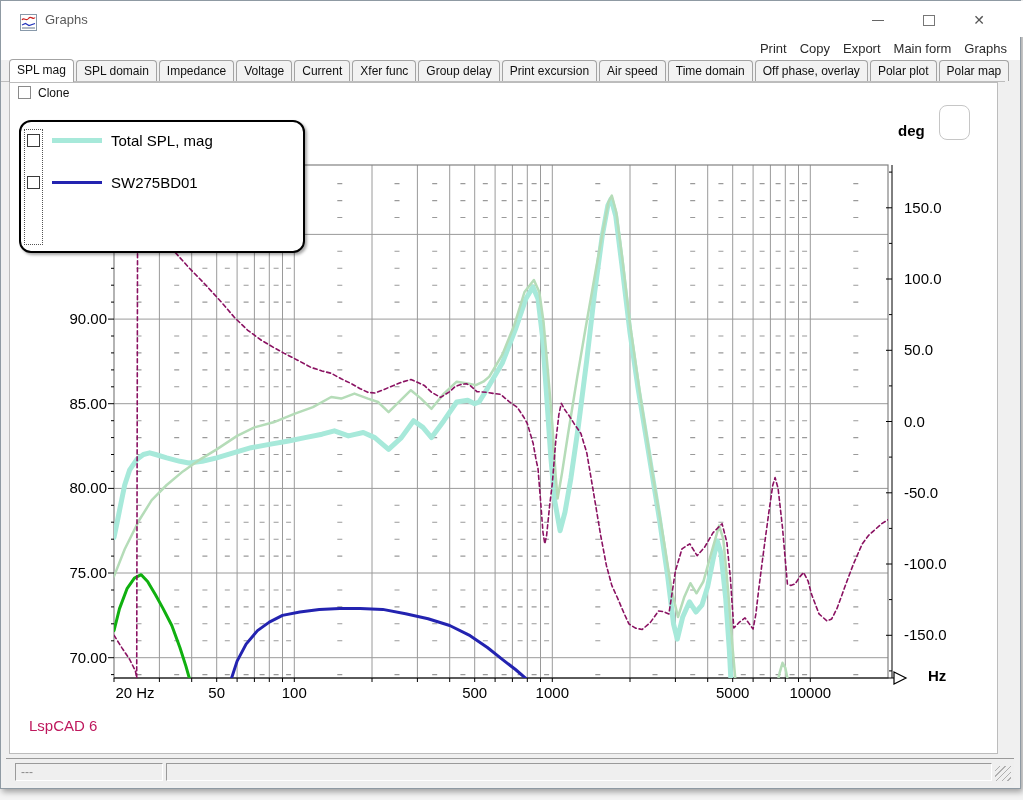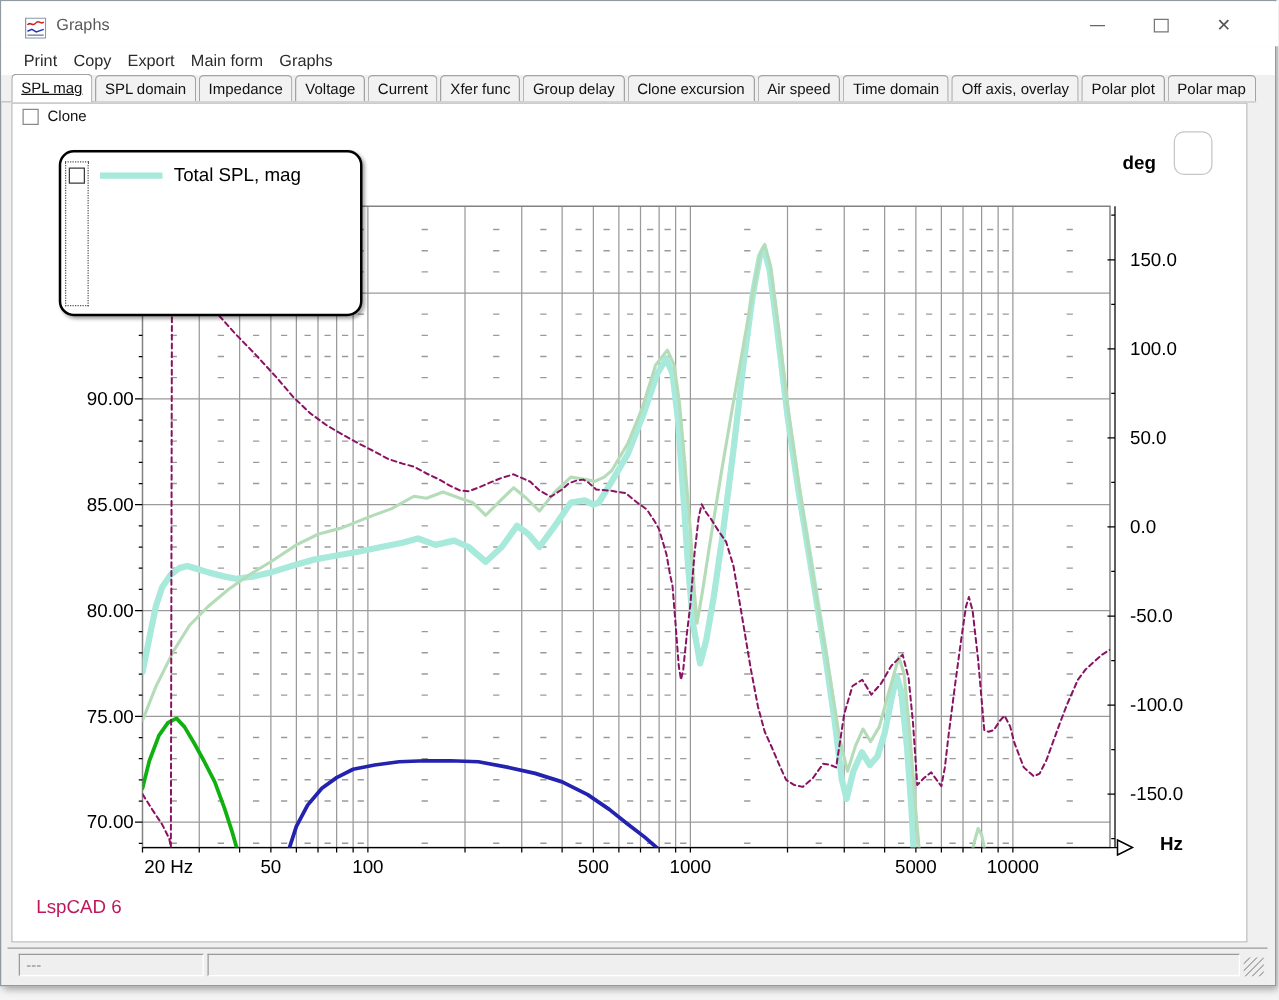--- a/index.html
+++ b/index.html
@@ -5,31 +5,31 @@
   html,body{margin:0;padding:0;background:#e9e9e9;}
   #stage{position:relative;width:1023px;height:800px;background:#f4f4f4;font-family:"Liberation Sans",sans-serif;overflow:hidden;}
   #window{position:absolute;left:0;top:0;width:1019px;height:787px;background:#f0f0f0;border:1px solid #8f9aa3;box-shadow:2px 3px 6px rgba(0,0,0,.35);}
   .titlebar{position:absolute;left:0;top:0;width:100%;height:36px;background:#ffffff;padding-left:20px;}
   .app-icon{position:absolute;left:19px;top:13px;width:17px;height:17px;}
   .win-title{position:absolute;left:44px;top:11px;font-size:13px;color:#5a5a5a;}
   .win-btn{position:absolute;top:6px;width:34px;height:26px;display:flex;align-items:center;justify-content:center;color:#555;}
   .btn-min{left:860px;} .btn-max{left:911px;} .btn-close{left:961px;font-size:14px;}
   .min-glyph{width:12px;height:0;border-top:1.5px solid #666;}
   .max-glyph{width:10px;height:9px;border:1.2px solid #777;}
-  .menubar{position:absolute;left:0;top:36px;width:100%;height:23px;background:#ffffff;display:flex;align-items:center;padding-left:18px;box-sizing:border-box;}
+  .menubar{position:absolute;left:0;top:36px;width:100%;height:23px;background:#ffffff;display:flex;align-items:center;padding-left:18px;box-sizing:border-box;justify-content:flex-end;}
   .menu-item{font-size:13px;color:#2b2b2b;margin-right:13px;}
   .tabbar{position:absolute;left:0;top:59px;width:1004px;height:22px;background:#f0f0f0;border-bottom:1px solid #bdbdbd;display:flex;align-items:flex-end;padding-left:8px;box-sizing:border-box;}
   .tab{font-size:12px;color:#111;padding:3px 7px 3px 7px;border:1px solid #a3a3a3;border-bottom:none;border-radius:4px 4px 0 0;background:#f2f2f2;margin-right:2px;white-space:nowrap;}
-  .tab.active{background:#ffffff;margin-bottom:-1px;padding-bottom:5px;text-decoration:underline;}
+  .tab.active{background:#ffffff;margin-bottom:-1px;padding-bottom:5px;}
   .tabpage{position:absolute;left:8px;top:81px;width:989px;height:672px;background:#ffffff;border:1px solid #bcbcbc;box-sizing:border-box;}
-  .clone-row{position:absolute;left:17px;top:85px;display:flex;align-items:center;}
+  .clone-row{position:absolute;left:17px;top:85px;display:flex;align-items:flex-start;}
   .checkbox{width:11px;height:11px;background:#fff;border:1px solid #8a8a8a;}
   .clone-label{font-size:12px;color:#111;margin-left:7px;}
   #chart-svg{position:absolute;left:0;top:0;width:1023px;height:760px;}
-  .legend{position:absolute;left:18px;top:119px;width:243px;height:133px;background:#fff;border:2px solid #000;border-radius:12px;box-shadow:2px 2px 3px rgba(0,0,0,.35);box-sizing:border-box;margin-left:28px;}
+  .legend{position:absolute;left:18px;top:119px;width:286px;height:133px;background:#fff;border:2px solid #000;border-radius:12px;box-shadow:2px 2px 3px rgba(0,0,0,.35);box-sizing:border-box;}
   .legend-cbcol{position:absolute;left:3px;top:7px;width:17px;height:114px;border:1px dotted #555;}
   .legend-row{position:absolute;left:0;height:21px;display:flex;align-items:center;width:100%;}
   .legend-cb{width:11px;height:11px;border:1px solid #3a3a3a;background:#fff;margin-left:6px;flex:0 0 auto;}
   .legend-sample{width:50px;margin-left:12px;flex:0 0 auto;}
   .legend-label{font-size:15px;color:#000;margin-left:9px;white-space:nowrap;}
   .unit-label{position:absolute;font-size:15px;font-weight:bold;color:#000;text-align:center;}
   .deg-box{position:absolute;left:938px;top:104px;width:29px;height:33px;border:1px solid #c6c6c6;border-radius:8px;background:#fff;}
   .version-label{position:absolute;left:28px;top:716px;font-size:15px;color:#be185d;}
   .statusbar{position:absolute;left:5px;top:757px;width:1008px;height:27px;background:#efefef;border-top:1px solid #9a9a9a;}
   .status-panel{position:absolute;top:4px;height:18px;background:#efefef;border:1px solid;border-color:#9a9a9a #ffffff #ffffff #9a9a9a;box-sizing:border-box;}
@@ -72,24 +72,24 @@
       </div>
 
     <div class="tabbar" id="tabbar">
         <span class="tab active">SPL mag</span>
         <span class="tab">SPL domain</span>
         <span class="tab">Impedance</span>
         <span class="tab">Voltage</span>
         <span class="tab">Current</span>
         <span class="tab">Xfer func</span>
         <span class="tab">Group delay</span>
-        <span class="tab">Clone excursion</span>
+        <span class="tab">Print excursion</span>
         <span class="tab">Air speed</span>
         <span class="tab">Time domain</span>
-        <span class="tab">Off axis, overlay</span>
+        <span class="tab">Off phase, overlay</span>
         <span class="tab">Polar plot</span>
         <span class="tab">Polar map</span>
       </div>
 
     <div class="tabpage"></div>
 
     <div class="clone-row">
       <div class="checkbox"></div>
       <span class="clone-label">Clone</span>
     </div>
@@ -136,20 +136,25 @@
         </g>
       </svg>
 
     <div class="legend">
       <div class="legend-cbcol"></div>
       <div class="legend-row" style="top:8px">
         <div class="legend-cb"></div>
         <div class="legend-sample" id="ls0" style="height: 5px; background: rgb(167, 233, 218);"></div>
         <span class="legend-label">Total SPL, mag</span>
       </div>
+      <div class="legend-row" style="top:50px">
+        <div class="legend-cb"></div>
+        <div class="legend-sample" id="ls2" style="height: 3px; background: rgb(35, 35, 176);"></div>
+        <span class="legend-label">SW275BD01</span>
+      </div>
     </div>
 
     <div class="deg-box"></div>
     <span class="unit-label" style="left:897px;top:121px;">deg</span>
     <span class="unit-label" style="left:927px;top:666px;">Hz</span>
 
     <span class="version-label">LspCAD 6</span>
 
     <div class="statusbar">
       <div class="status-panel sp1">

